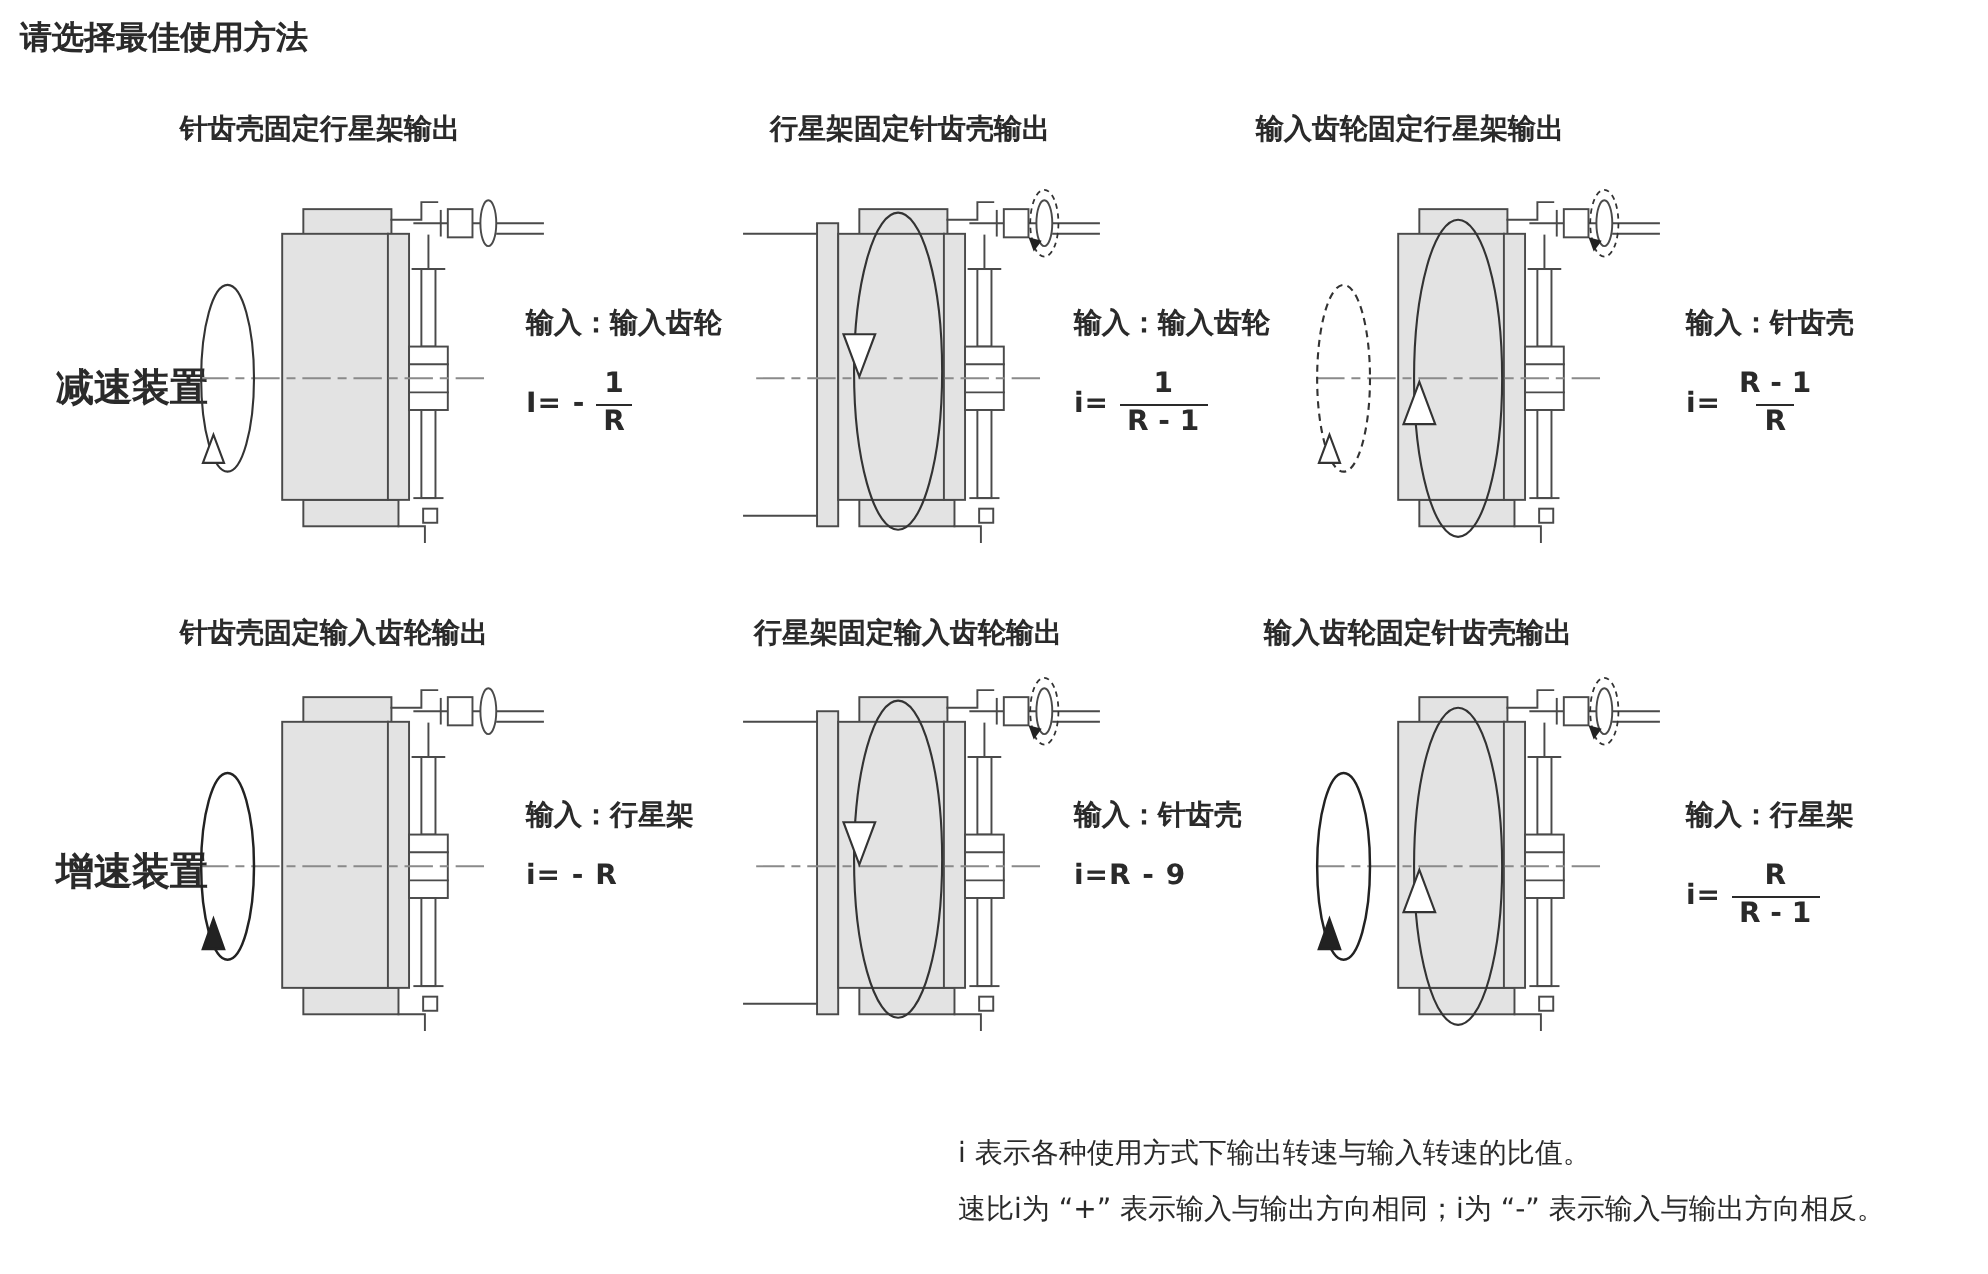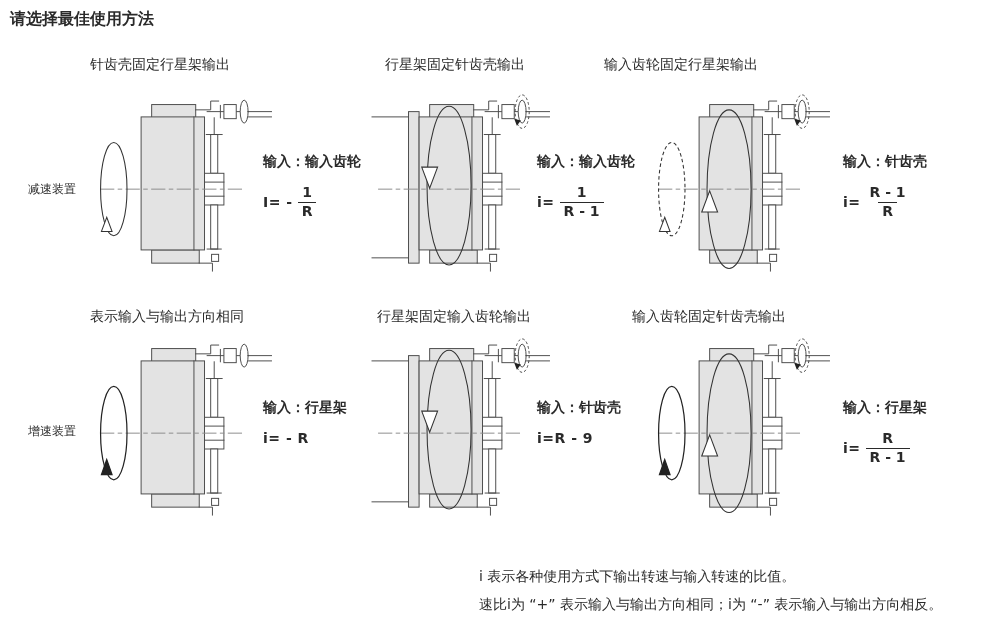--- a/index.html
+++ b/index.html
@@ -1,21 +1,21 @@
 <!DOCTYPE html>
 <html><head>
 <meta charset="utf-8">
 <style>
   html,body{margin:0;padding:0;background:#fff;}
   body{width:994px;height:637px;position:relative;overflow:hidden;
        font-family:"DejaVu Sans","Liberation Sans",sans-serif;color:#2a2a2a;}
   .abs{position:absolute;}
   .page-title{font-size:16px;font-weight:600;}
-  .dtitle{font-size:14px;font-weight:400;white-space:nowrap;}
-  .row-label{font-size:12px;font-weight:400;white-space:nowrap;}
+  .dtitle{font-size:14px;font-weight:700;white-space:nowrap;}
+  .row-label{font-size:19px;font-weight:700;white-space:nowrap;}
   .fblock{white-space:nowrap;}
   .inp{font-size:14px;font-weight:600;margin-bottom:13px;}
   .formula{font-size:14px;font-weight:600;display:flex;align-items:center;}
   .fprefix,.ftext{letter-spacing:.5px;}
   .frac{display:inline-flex;flex-direction:column;align-items:center;margin-left:5px;line-height:1.25;}
   .frac .num{padding:0 4px;}
   .frac .den{border-top:1.6px solid #2a2a2a;padding:0 4px;}
   .footnote{font-size:14px;font-weight:500;white-space:nowrap;}
   svg.machine{overflow:visible;}
 </style>
@@ -79,23 +79,23 @@
   </defs>
 </svg>
 
 <div class="abs page-title" style="left:10px;top:9px">请选择最佳使用方法</div>
 
 <div class="abs row-label" style="left:28px;top:181px">减速装置</div>
 <div class="abs row-label" style="left:28px;top:423px">增速装置</div>
 
 <div class="abs dtitle" style="left:90px;top:56px">针齿壳固定行星架输出</div>
 <div class="abs dtitle" style="left:385px;top:56px">行星架固定针齿壳输出</div>
-<div class="abs dtitle" style="left:604px;top:56px">输入齿轮固定行星架输出</div>
-
-<div class="abs dtitle" style="left:90px;top:308px">表示输入与输出方向相同</div>
+<div class="abs dtitle" style="left:628px;top:56px">输入齿轮固定行星架输出</div>
+
+<div class="abs dtitle" style="left:90px;top:308px">针齿壳固定输入齿轮输出</div>
 <div class="abs dtitle" style="left:377px;top:308px">行星架固定输入齿轮输出</div>
 <div class="abs dtitle" style="left:632px;top:308px">输入齿轮固定针齿壳输出</div>
 
 <svg class="abs machine" style="left:90px;top:85px" width="185" height="203" viewBox="0 0 210 230">
   <use href="#machine-body"></use>
   <use href="#arr-left-open"></use>
 </svg>
 
 <svg class="abs machine" style="left:368px;top:85px" width="185" height="203" viewBox="0 0 210 230">
   <use href="#left-plates"></use>

